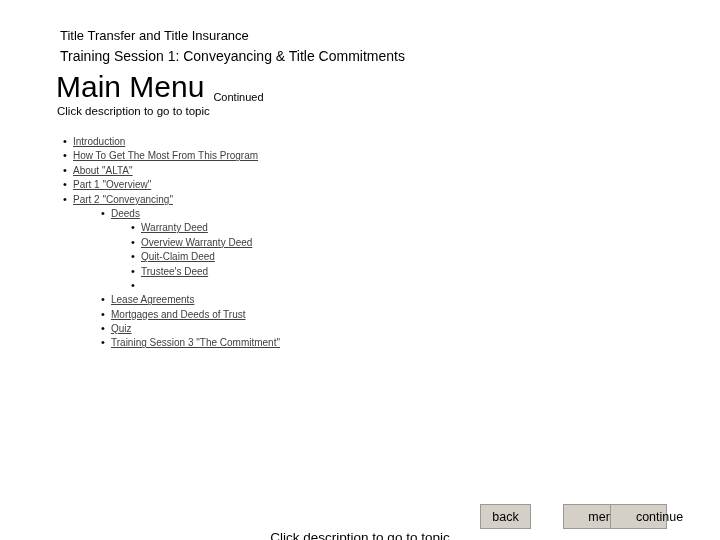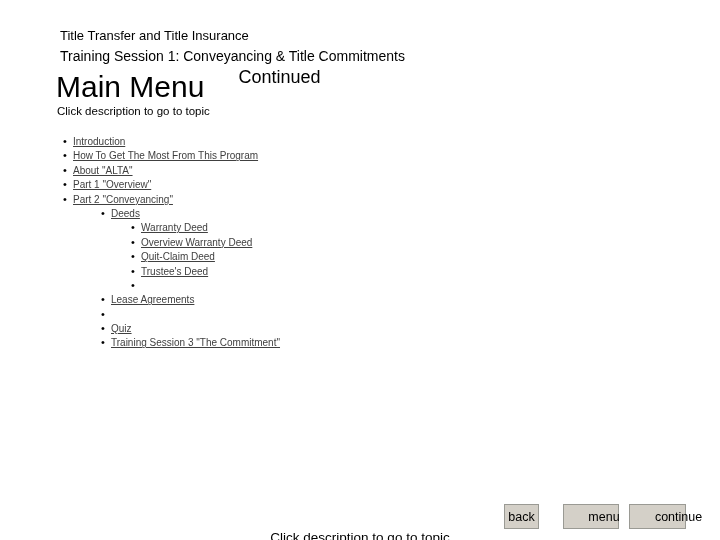--- a/index.html
+++ b/index.html
@@ -36,31 +36,30 @@
     font-size: 14px;
     line-height: 21px;
     color: #000;
     white-space: nowrap;
   }
   .title-row {
     position: absolute;
     left: 56px;
     top: 69px;
     display: flex;
-    align-items: flex-start;
-    white-space: nowrap;
-    gap: 25px;
+    align-items: flex-end;
+    white-space: nowrap;
   }
   .title-main {
     font-size: 30px;
     line-height: 36px;
     color: #000;
   }
   .title-cont {
-    font-size: 18px;
+    font-size: 11px;
     line-height: 16px;
     margin-left: 9px;
     color: #000;
   }
   .subtitle {
     position: absolute;
     left: 57px;
     top: 104px;
     font-size: 11.5px;
     line-height: 14px;
@@ -112,23 +111,23 @@
     background: #D4D0C8;
     border: 1px solid #9a9a94;
     font-size: 12.5px;
     color: #000;
     display: flex;
     align-items: center;
     justify-content: center;
     cursor: pointer;
     box-sizing: border-box;
   }
-  .navbtn.back { left: 504px; width: 35px; text-align: center; }
+  .navbtn.back { left: 480px; width: 51px; text-align: center; }
   .navbtn.menu { left: 563px; width: 56px; padding-left: 26px; }
-  .navbtn.continue { left: 629px; width: 57px; padding-left: 42px; }
+  .navbtn.continue { left: 610px; width: 57px; padding-left: 42px; }
 
   .footer {
     position: absolute;
     left: 0;
     top: 530px;
     width: 720px;
     text-align: center;
     font-size: 13.5px;
     color: #000;
     overflow: hidden;
@@ -194,20 +193,21 @@
     </div>
     <div class="mrow lvl3">
       <span class="bullet">•</span>
     </div>
     <div class="mrow lvl2">
       <span class="bullet">•</span>
       <span class="lnk"> Lease Agreements</span>
     </div>
     <div class="mrow lvl2">
       <span class="bullet">•</span>
+      <span class="lnk"> Mortgages and Deeds of Trust</span>
     </div>
     <div class="mrow lvl2">
       <span class="bullet">•</span>
       <span class="lnk"> Quiz</span>
     </div>
     <div class="mrow lvl2">
       <span class="bullet">•</span>
       <span class="lnk">Training Session 3 "The Commitment"</span>
     </div>
   </div>

